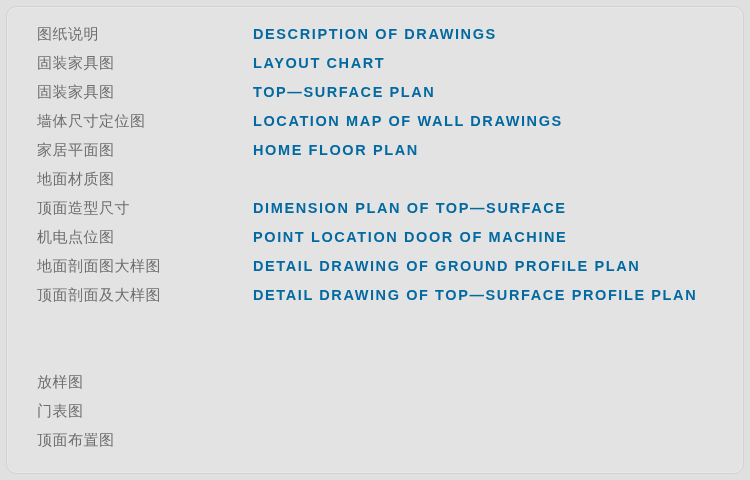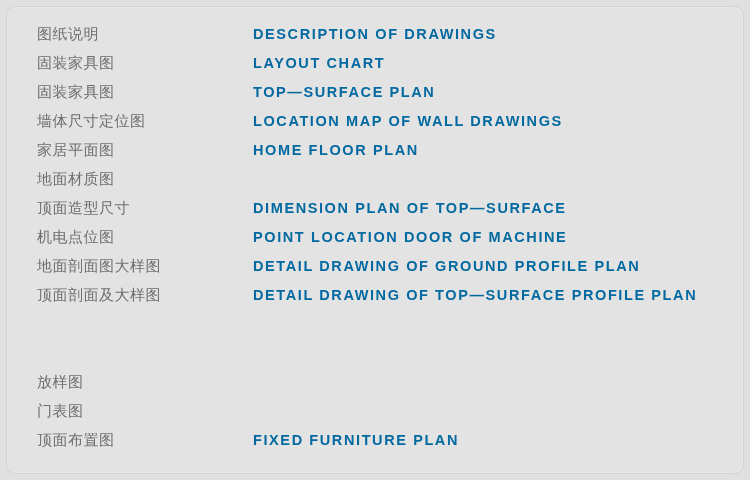--- a/index.html
+++ b/index.html
@@ -118,17 +118,16 @@
     <div class="row">
       <div class="cn">放样图</div>
     </div>
 
     <div class="row">
       <div class="cn">门表图</div>
     </div>
 
     <div class="row">
       <div class="cn">顶面布置图</div>
-      <div class="en">FIXED FURNITURE PLAN</div>
     </div>
 
   </div>
 </div>
 
 </body></html>

